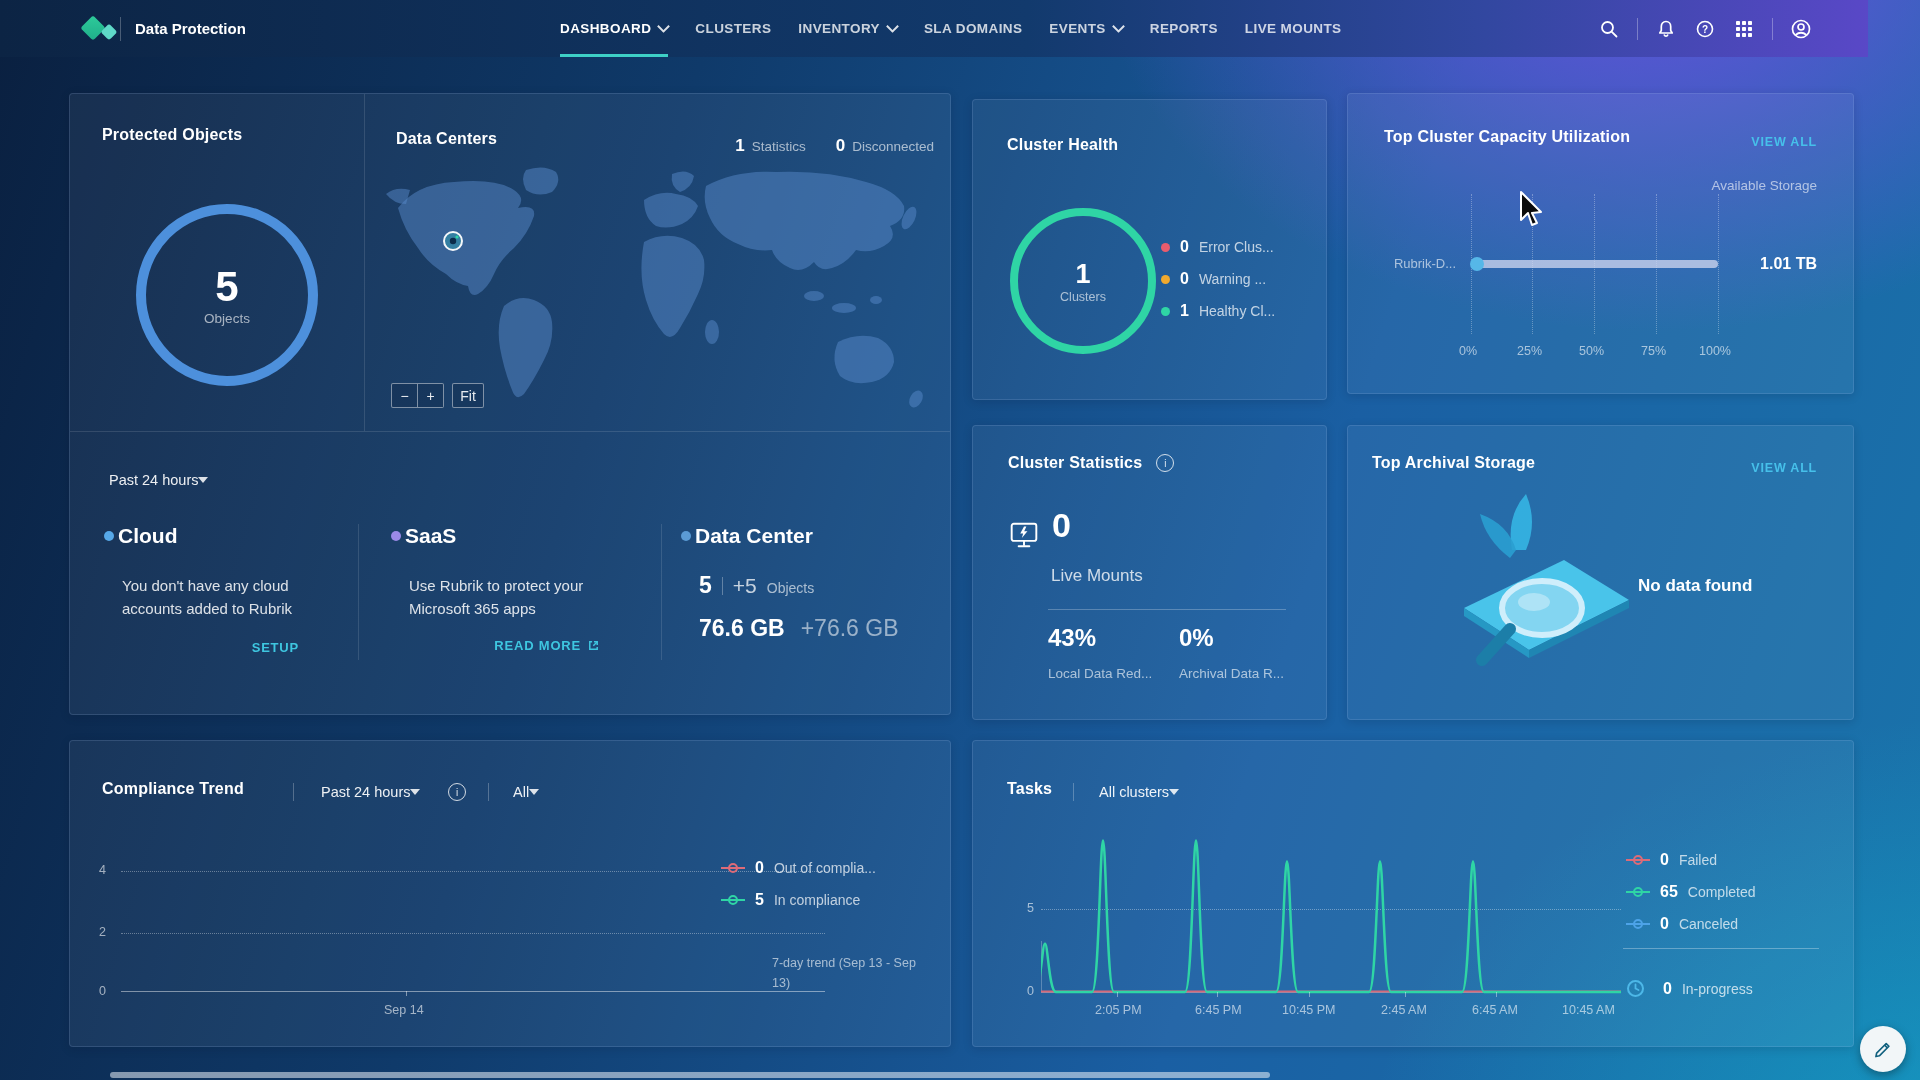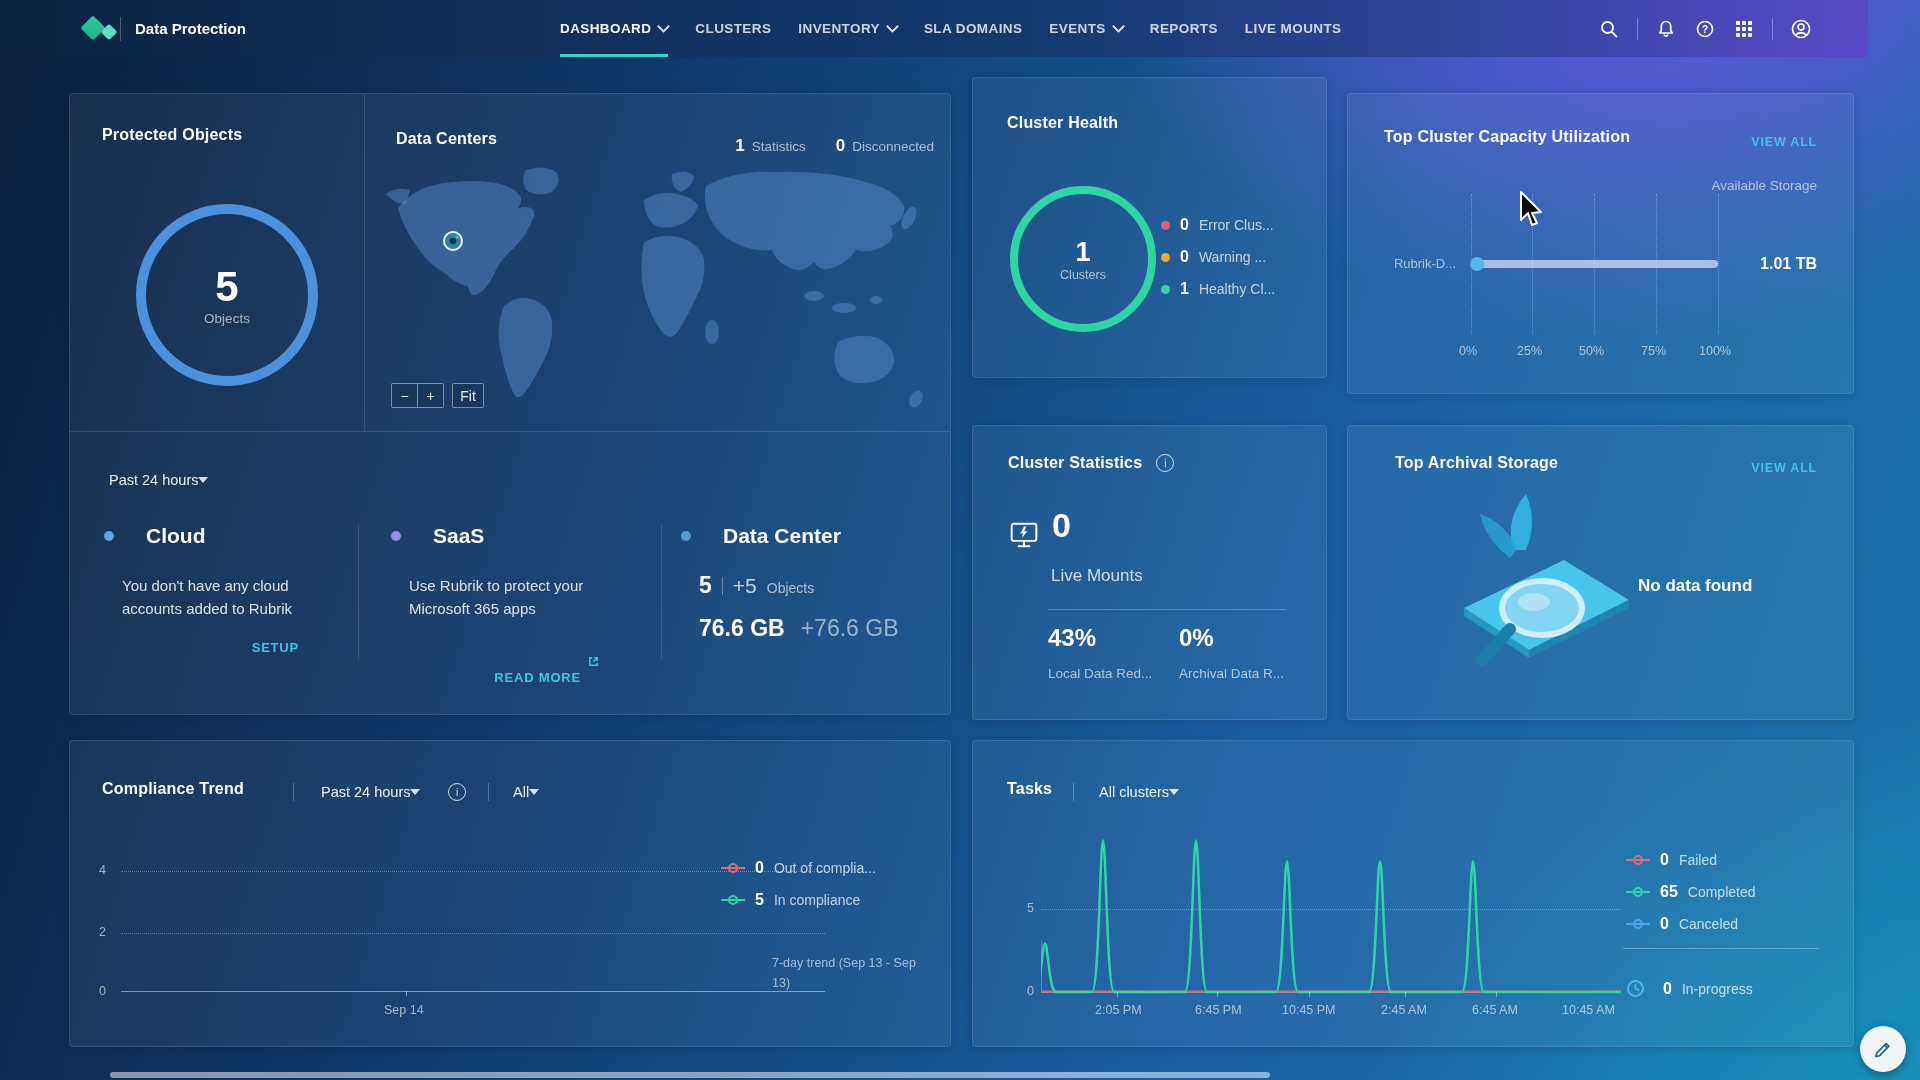--- a/index.html
+++ b/index.html
@@ -38,23 +38,23 @@
   .dotgrid-v{position:absolute;width:0;border-left:1px dotted rgba(255,255,255,0.30);}
   .axis{position:absolute;height:1px;background:rgba(255,255,255,0.45);}
   .ticklabel{position:absolute;font-size:12.5px;color:rgba(255,255,255,0.6);}
   .legrow{position:absolute;display:flex;align-items:center;gap:10px;}
   .lm{position:relative;width:24px;height:12px;flex:none;}
   .lm::before{content:"";position:absolute;left:0;top:5px;width:24px;height:2px;background:var(--c);}
   .lm::after{content:"";position:absolute;left:7px;top:1px;width:6px;height:6px;border:2px solid var(--c);border-radius:50%;}
   .legnum{font-size:16px;font-weight:700;}
   .leglab{font-size:14px;color:rgba(255,255,255,0.72);}
   .dot{width:10px;height:10px;border-radius:50%;flex:none;}
-  .colhead{display:flex;align-items:center;gap:32px;font-size:21px;font-weight:700;}
+  .colhead{display:flex;align-items:center;gap:4px;font-size:21px;font-weight:700;}
   .bodytext{font-size:15px;line-height:23px;color:rgba(255,255,255,0.85);}
-  .tealink{font-size:13px;font-weight:700;letter-spacing:.8px;color:#3ec6e0;cursor:pointer;margin-top:32px;}
+  .tealink{font-size:13px;font-weight:700;letter-spacing:.8px;color:#3ec6e0;cursor:pointer;}
   .mapbtn{display:flex;align-items:center;justify-content:center;border:1px solid rgba(255,255,255,0.45);color:rgba(255,255,255,0.9);font-size:14px;background:rgba(10,30,60,0.25);cursor:pointer;}
   .statnum{font-size:24px;font-weight:700;}
   .statlab{font-size:13.5px;color:rgba(255,255,255,0.62);}
   .infoicon{width:16px;height:16px;border:1.5px solid rgba(255,255,255,0.8);border-radius:50%;display:inline-flex;align-items:center;justify-content:center;font-size:10px;color:rgba(255,255,255,0.85);cursor:pointer;}
   .pipe{position:absolute;width:1px;height:18px;background:rgba(255,255,255,0.25);}
   .selector{display:flex;align-items:center;gap:0;font-size:14.5px;color:rgba(255,255,255,0.92);cursor:pointer;}
 </style>
 </head>
 <body>
 
@@ -239,21 +239,21 @@
       <span style="font-size:21px;color:rgba(255,255,255,0.75);">+5</span>
       <span class="muted" style="font-size:14px;">Objects</span>
     </div>
     <div style="display:flex;align-items:baseline;gap:16px;margin:16px 0 0 18px;">
       <span style="font-size:23px;font-weight:700;">76.6 GB</span>
       <span style="font-size:23px;color:rgba(255,255,255,0.55);">+76.6 GB</span>
     </div>
   </div>
 </div>
 
-<div class="card" style="left:972px;top:77px;width:353px;height:299px;">
+<div class="card" style="left:972px;top:99px;width:353px;height:299px;">
   <div class="ctitle" style="left:34px;top:36px;">Cluster Health</div>
   <div class="donut" style="left:37px;top:108px;width:130px;height:130px;border:8px solid #2fd5a5;">
     <div style="font-size:27px;font-weight:700;">1</div>
     <div class="muted" style="font-size:12.5px;">Clusters</div>
   </div>
   <div class="legrow" style="left:188px;top:138px;">
     <span class="dot" style="width:9px;height:9px;background:#e85c6d;"></span>
     <span class="legnum">0</span>
     <span class="leglab">Error Clus...</span>
   </div>
@@ -307,21 +307,21 @@
   <div style="position:absolute;left:79px;top:80px;font-size:34px;font-weight:700;">0</div>
   <div style="position:absolute;left:78px;top:140px;font-size:17px;color:rgba(255,255,255,0.78);">Live Mounts</div>
   <div class="hline" style="left:75px;top:183px;width:238px;background:rgba(255,255,255,0.25);"></div>
   <div class="statnum" style="position:absolute;left:75px;top:198px;">43%</div>
   <div class="statnum" style="position:absolute;left:206px;top:198px;">0%</div>
   <div class="statlab" style="position:absolute;left:75px;top:240px;">Local Data Red...</div>
   <div class="statlab" style="position:absolute;left:206px;top:240px;">Archival Data R...</div>
 </div>
 
 <div class="card" style="left:1347px;top:425px;width:505px;height:293px;">
-  <div class="ctitle" style="left:47px;top:28px;">Top Archival Storage</div>
+  <div class="ctitle" style="left:24px;top:28px;">Top Archival Storage</div>
   <div class="viewall" style="right:36px;top:35px;">VIEW ALL</div>
   <svg style="position:absolute;left:66px;top:62px;" width="230" height="200" viewBox="0 0 230 200">
     <path d="M98,62 Q92,28 112,6 Q124,34 112,62 Z" fill="#35b5e3" opacity="0.9"></path>
     <path d="M96,70 Q72,52 66,26 Q94,36 102,62 Z" fill="#2a9fd0" opacity="0.9"></path>
     <polygon points="50,120 150,72 215,112 115,162" fill="#49c4ea"></polygon>
     <polygon points="50,120 115,162 115,170 50,128" fill="#2698c4"></polygon>
     <polygon points="115,162 215,112 215,120 115,170" fill="#1f86b3"></polygon>
     <ellipse cx="128" cy="120" rx="40" ry="27" fill="rgba(225,243,252,0.38)" stroke="#cfeefb" stroke-width="6"></ellipse>
     <ellipse cx="120" cy="114" rx="16" ry="9" fill="rgba(255,255,255,0.35)"></ellipse>
     <line x1="96" y1="141" x2="68" y2="172" stroke="#1c7ea8" stroke-width="12" stroke-linecap="round"></line>

